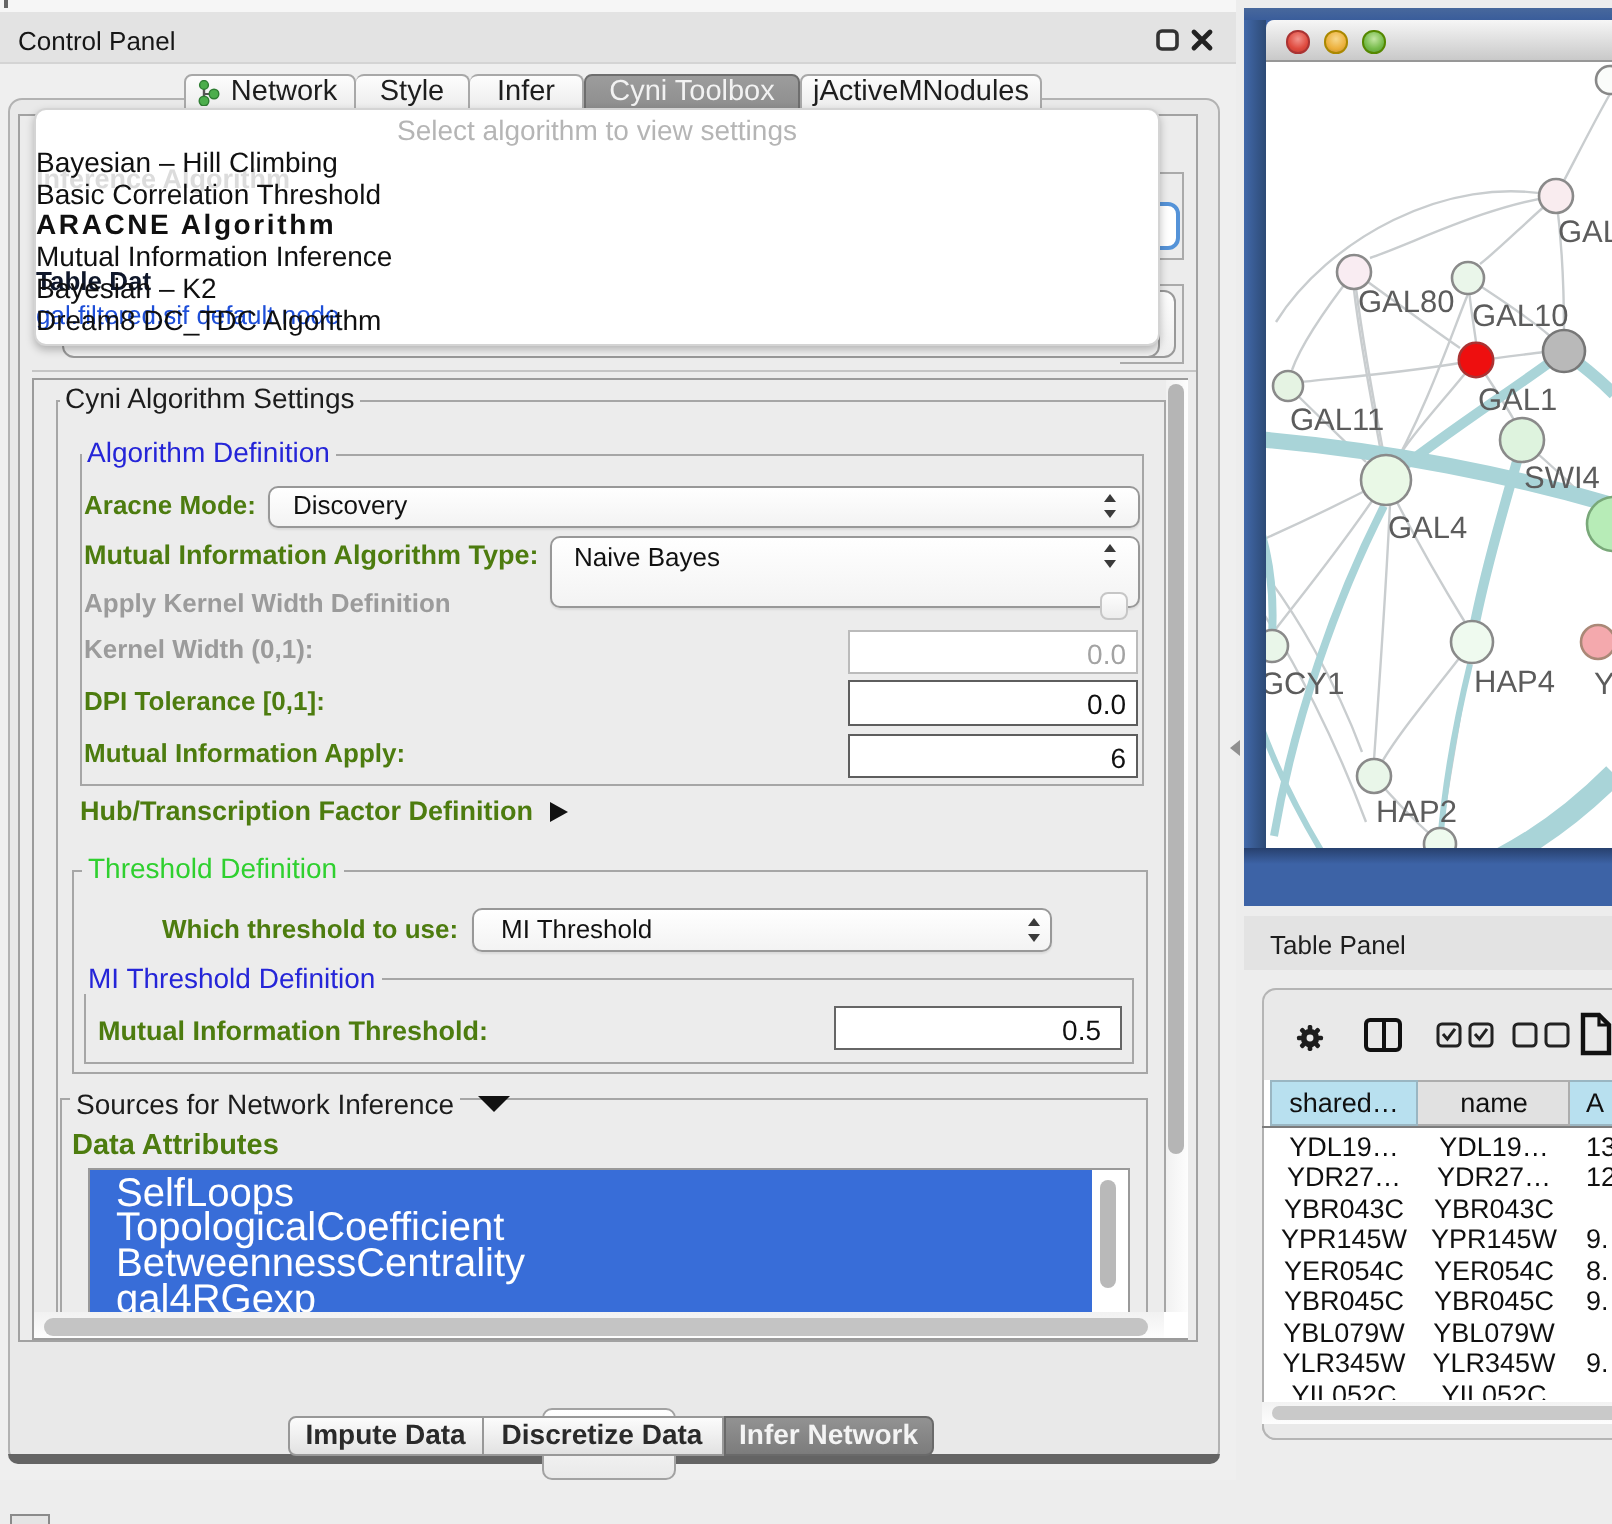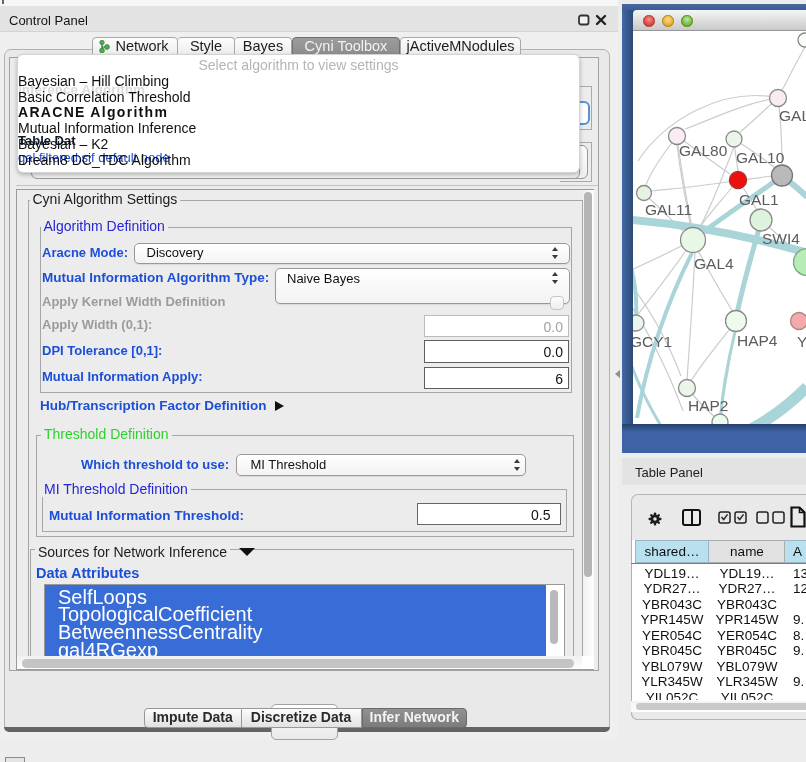--- a/index.html
+++ b/index.html
@@ -1,18 +1,18 @@
 <!DOCTYPE html>
 <html><head><meta charset="utf-8"><style>
 html,body{margin:0;padding:0}
 body{width:806px;height:762px;background:#ededed;font-family:"Liberation Sans",sans-serif;position:relative;overflow:hidden}
 div,span{box-sizing:border-box}
 .abs{position:absolute}
 .b{font-weight:bold}
-.lbl{font-size:13px;font-weight:bold;color:#1d4ed8;white-space:nowrap}
+.lbl{font-size:13px;font-weight:bold;color:#4d7c0f;white-space:nowrap}
 .dis{color:#9b9b9b}
 .combo{position:absolute;border:1px solid #989898;border-radius:5px;background:linear-gradient(#ffffff,#f3f3f3);box-shadow:0 1px 1px rgba(0,0,0,0.08)}
 .combo .ct{position:absolute;left:11.5px;top:1.6px;font-size:13px;color:#111;white-space:nowrap}
 .arr{position:absolute;width:0;height:0;border-left:3.2px solid transparent;border-right:3.2px solid transparent}
 .au{border-bottom:4.5px solid #3a3a3a}
 .ad{border-top:4.5px solid #3a3a3a}
 .field{position:absolute;background:#fff}
 .fval{position:absolute;right:5px;top:3px;font-size:14px;color:#111}
 .grp{position:absolute;border:1px solid #a6a6a6}
 .glabel{position:absolute;font-size:14px;background:#ececec;padding:0 3px;white-space:nowrap}
@@ -60,21 +60,21 @@
     <span class="arr ad" style="right:11px;top:11px"></span>
   </div>
 <div class="lbl abs" style="left:42px;top:270px;font-size:13.5px">Mutual Information Algorithm Type:</div>
 <div class="combo" style="left:274.5px;top:268px;width:295.5px;height:36px">
     <span class="ct">Naive Bayes</span>
     <span class="arr au" style="right:11px;top:3px"></span>
     <span class="arr ad" style="right:11px;top:11px"></span>
   </div>
 <div class="lbl abs dis" style="left:42px;top:294.2px">Apply Kernel Width Definition</div>
 <div class="abs" style="left:550px;top:296px;width:14px;height:13.5px;border:1.5px solid #c6c6c6;border-radius:4px;background:linear-gradient(#fdfdfd,#ededed)"></div>
-<div class="lbl abs dis" style="left:42px;top:317.4px">Apply Width (0,1):</div>
+<div class="lbl abs dis" style="left:42px;top:317.4px">Kernel Width (0,1):</div>
 <div class="field" style="left:424px;top:314.5px;width:145px;height:22.5px;border:1px solid #bbb">
     <span class="fval" style="color:#a3a3a3">0.0</span>
   </div>
 <div class="lbl abs" style="left:42px;top:342.8px">DPI Tolerance [0,1]:</div>
 <div class="field" style="left:424px;top:340px;width:145px;height:23px;border:1.5px solid #5e5e5e">
     <span class="fval">0.0</span>
   </div>
 <div class="lbl abs" style="left:42px;top:368.7px">Mutual Information Apply:</div>
 <div class="field" style="left:424px;top:366.5px;width:145px;height:22.5px;border:1.5px solid #5e5e5e">
     <span class="fval">6</span>
@@ -125,21 +125,21 @@
 <div class="btab" style="left:361.5px;width:105.5px;background:linear-gradient(#929292,#7c7c7c);border:1px solid #6a6a6a;border-radius:0 4px 4px 0;color:#f4f4f4">Infer Network</div>
 
 <div class="tab" style="left:92px;width:86px"><svg width="11" height="13" style="position:absolute;left:6px;top:2px">
       <line x1="3" y1="3" x2="3" y2="11" stroke="#555" stroke-width="1.2"></line>
       <line x1="3" y1="7" x2="8" y2="7" stroke="#555" stroke-width="1"></line>
       <circle cx="3" cy="2.5" r="2.2" fill="#4cae4c" stroke="#2e7d32" stroke-width="0.7"></circle>
       <circle cx="3" cy="10.5" r="2.4" fill="#4cae4c" stroke="#2e7d32" stroke-width="0.7"></circle>
       <circle cx="8" cy="7" r="2.4" fill="#4cae4c" stroke="#2e7d32" stroke-width="0.7"></circle>
     </svg><span style="margin-left:14px">Network</span></div>
 <div class="tab" style="left:178px;width:57px;border-left:none">Style</div>
-<div class="tab" style="left:235px;width:57px;border-left:none">Bayes</div>
+<div class="tab" style="left:235px;width:57px;border-left:none">Infer</div>
 <div class="tab" style="left:292px;width:108px;background:linear-gradient(#9c9c9c,#8e8e8e);border-color:#6e6e6e;color:#f2f2f2">Cyni Toolbox</div>
 <div class="tab" style="left:400px;width:121px">jActiveMNodules</div>
 
 <div class="abs" style="left:17px;top:53.5px;width:563px;height:119px;background:#fff;border:1px solid #d4d4d4;border-radius:6px;box-shadow:0 2px 4px rgba(0,0,0,0.25)"></div>
 <div class="abs" style="left:18px;top:81.5px;font-size:13.5px;font-weight:bold;color:#dcdcdc;white-space:nowrap">Inference Algorithm</div>
 <div class="abs" style="left:18px;top:132.5px;font-size:13px;font-weight:bold;color:#0f172a;white-space:nowrap">Table Dat</div>
 <div class="abs" style="left:18px;top:149.5px;font-size:13px;color:#1d4ed8;white-space:nowrap">gal.filtered.sif default node</div>
 <div class="abs" style="left:17px;top:57px;width:563px;font-size:14px;color:#b5b5b5;text-align:center">Select algorithm to view settings</div>
 <div class="ditem" style="top:73px">Bayesian – Hill Climbing</div>
 <div class="ditem" style="top:88.7px">Basic Correlation Threshold</div>

